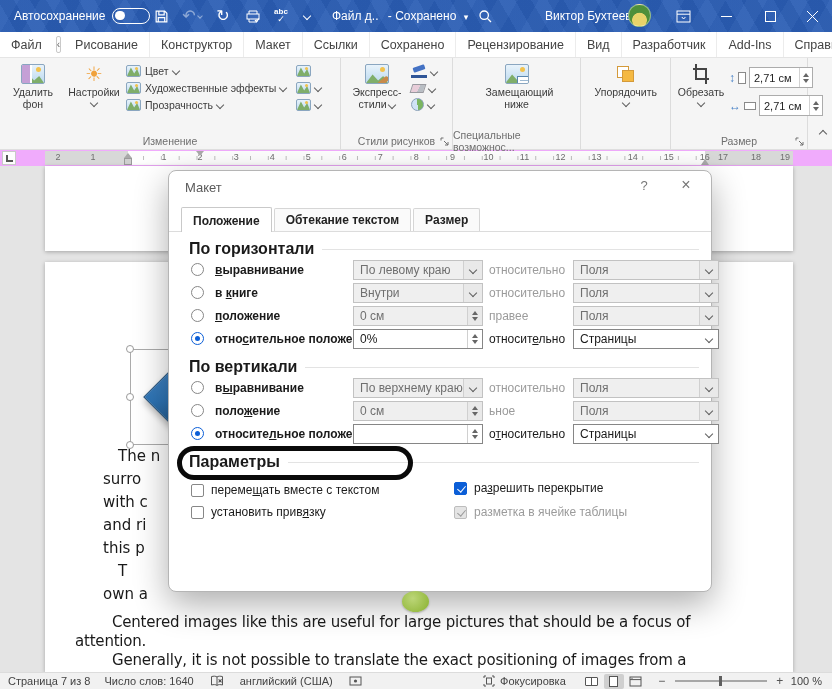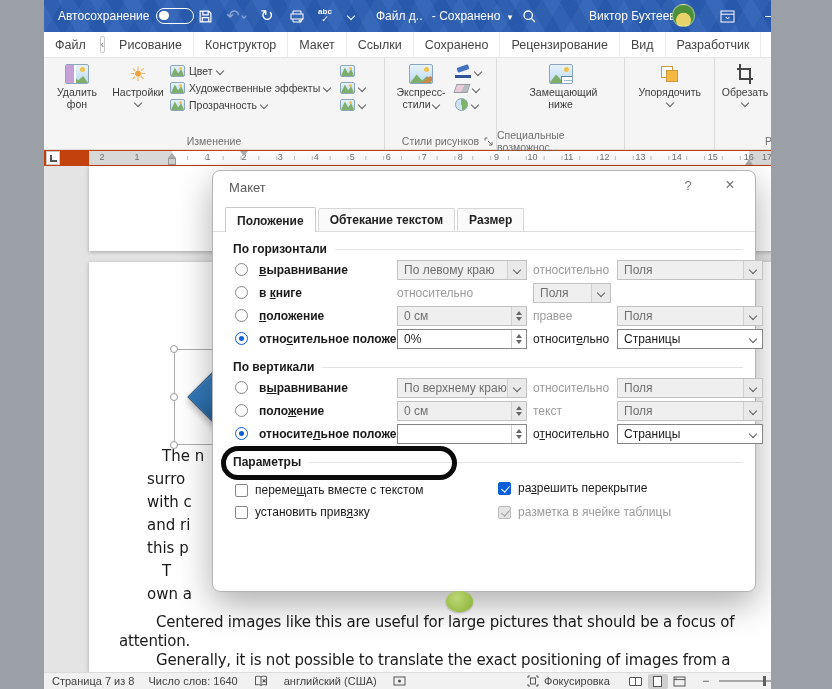--- a/index.html
+++ b/index.html
@@ -1,17 +1,17 @@
 <!DOCTYPE html>
 <html><head>
 <meta charset="utf-8">
 <style>
   html,body{margin:0;padding:0;background:#9aa0a6;}
   *{box-sizing:border-box;font-family:"Liberation Sans",sans-serif;}
-  .app{position:relative;width:727px;height:689px;background:#c2410c;overflow:hidden;margin-left:44px;}
+  .app{position:relative;width:832px;height:689px;background:#f0abfc;overflow:hidden;}
 
   
   .titlebar{position:absolute;left:0;top:0;width:832px;height:32px;background:#2a5db4;
     background-image:repeating-linear-gradient(60deg,rgba(255,255,255,.035) 0 14px,rgba(0,0,0,.03) 14px 28px),
                      repeating-linear-gradient(-60deg,rgba(255,255,255,.03) 0 18px,rgba(0,0,0,.02) 18px 36px);
     color:#fff;display:flex;align-items:center;}
   .tb-label{position:absolute;left:14px;font-size:12px;}
   .toggle{position:absolute;left:112px;top:8px;width:38px;height:16px;border:1.6px solid #fff;border-radius:9px;}
   .toggle .knob{position:absolute;left:2px;top:1.8px;width:9.5px;height:9.5px;border-radius:50%;background:#fff;}
   .tbi{position:absolute;top:0;height:32px;display:flex;align-items:center;justify-content:center;width:26px;}
@@ -112,21 +112,21 @@
   
   .dialog{position:absolute;left:168px;top:170px;width:544px;height:422px;background:#fff;border:1px solid #b5b5b5;border-radius:8px;
     box-shadow:0 12px 34px rgba(0,0,0,.32);z-index:10;font-size:12px;color:#1a1a1a;}
   .dlg-title{position:absolute;left:16px;top:9px;font-size:13px;color:#5a5a5a;}
   .dlg-help{position:absolute;right:58px;top:7px;font-size:13px;color:#777;width:18px;text-align:center;}
   .dlg-close{position:absolute;right:14px;top:5px;font-size:16px;color:#777;width:22px;text-align:center;}
   .dtabs{position:absolute;left:0;top:34px;right:0;height:27px;display:flex;align-items:flex-end;padding-left:12px;border-bottom:1px solid #dcdcdc;}
   .dtab{border:1px solid #d6d6d6;border-bottom:none;background:#fafafa;padding:4px 11px 4px 11px;font-size:12px;font-weight:700;color:#222;margin-right:2px;border-radius:2px 2px 0 0;}
   .dtab.active{background:#fff;position:relative;padding-top:6px;margin-bottom:-1px;border-color:#c9c9c9;}
   .dbody{position:absolute;left:0;top:61px;right:0;bottom:46px;padding-top:8px;}
-  .dlegend{display:flex;align-items:center;font-size:12px;font-weight:700;color:#1a1a1a;padding-left:20px;height:18px;}
+  .dlegend{display:flex;align-items:center;font-size:16px;font-weight:700;color:#1a1a1a;padding-left:20px;height:18px;}
   .dlegend::after{content:"";flex:1;height:1px;background:#e3e3e3;margin:0 12px 0 8px;}
   .drow{display:grid;grid-template-columns:18px 132px 130px 78px 146px;column-gap:6px;align-items:center;height:23px;padding-left:22px;}
   .radio{width:13px;height:13px;border:1px solid #878787;border-radius:50%;background:#fff;position:relative;}
   .radio.sel{border-color:#0b5ed7;}
   .radio.sel::after{content:"";position:absolute;left:3px;top:3px;width:5px;height:5px;border-radius:50%;background:#0b5ed7;}
   .optlabel{font-weight:700;color:#1a1a1a;white-space:nowrap;}
   .dd,.spin{height:20px;border:1px solid #868686;background:#fff;display:flex;align-items:center;font-size:12px;color:#1a1a1a;position:relative;}
   .dd .val,.spin .val{flex:1;padding-left:6px;white-space:nowrap;overflow:hidden;}
   .ddchev{width:19px;height:100%;display:flex;align-items:center;justify-content:center;}
   .dd.off,.spin.off{background:#efefef;color:#6f6f6f;border-color:#c2c2c2;}
@@ -552,20 +552,26 @@
         <span class="dd off">
             <span class="val">Поля</span>
             <span class="ddchev">
               <i class="chev"></i>
             </span>
           </span>
       </div>
       <div class="drow">
         <span class="radio"></span>
         <span class="optlabel">в <u>к</u>ниге</span>
+        <span class="dd off">
+            <span class="val">Внутри</span>
+            <span class="ddchev">
+              <i class="chev"></i>
+            </span>
+          </span>
         <span class="rel">относительно</span>
         <span class="dd off">
             <span class="val">Поля</span>
             <span class="ddchev">
               <i class="chev"></i>
             </span>
           </span>
       </div>
       <div class="drow">
         <span class="radio"></span>
@@ -625,21 +631,21 @@
       <div class="drow">
         <span class="radio"></span>
         <span class="optlabel">поло<u>ж</u>ение</span>
         <span class="spin off">
             <span class="val">0 см</span>
             <span class="spincol">
               <i class="tri-up"></i>
               <i class="tri-down"></i>
             </span>
           </span>
-        <span class="rel">текст</span>
+        <span class="rel">ьное</span>
         <span class="dd off">
             <span class="val">Поля</span>
             <span class="ddchev">
               <i class="chev"></i>
             </span>
           </span>
       </div>
       <div class="drow">
         <span class="radio sel"></span>
         <span class="optlabel">относите<u>л</u>ьное положение</span>

